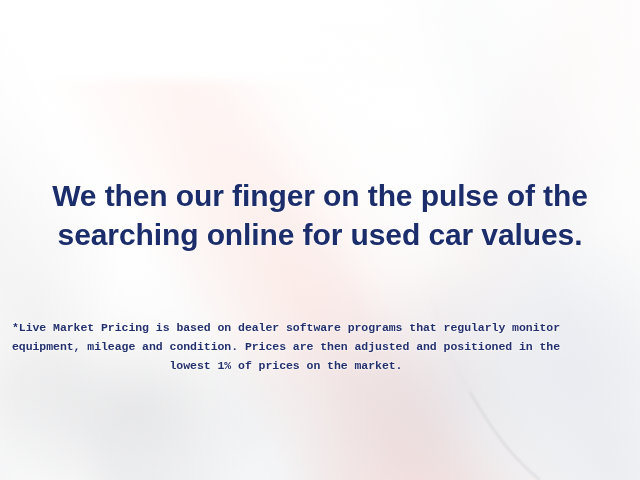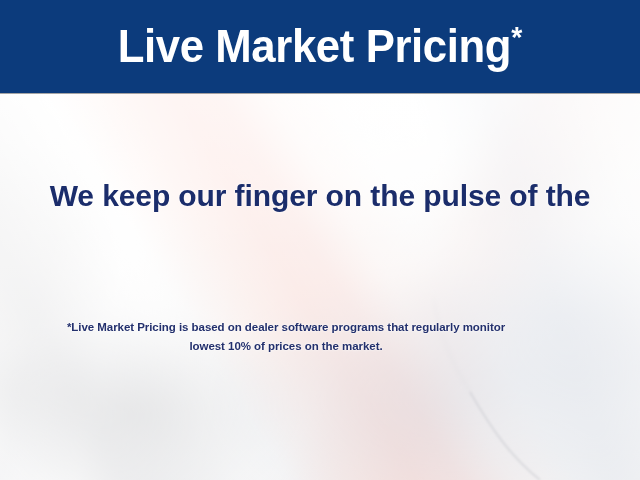--- a/index.html
+++ b/index.html
@@ -150,21 +150,21 @@
   .headline .hl-line { display: block; white-space: nowrap; }
 
   
   .disclaimer {
     position: absolute;
     top: 318px;
     left: 0;
     width: 572px;
     text-align: center;
     color: #23306d;
-    font-family: Liberation Sans, sans-serif;
+    font-family: Liberation Mono, monospace;
     font-weight: bold;
     font-size: 11.5px;
     line-height: 19px;
     letter-spacing: -0.05px;
     text-shadow: 0 0 2px rgba(255,255,255,0.9), 0 0 4px rgba(255,255,255,0.7);
   }
   .disclaimer .dc-line { display: block; white-space: nowrap; }
 </style>
 </head>
 <body>
@@ -180,26 +180,25 @@
     <div class="bg-layer bg-dark-left"></div>
     <div class="bg-arc">
       <svg width="640" height="480" viewBox="0 0 640 480" aria-hidden="true">
         <path d="M 470 392 C 492 430 512 458 540 480" fill="none" stroke="rgba(95,100,115,0.38)" stroke-width="2.2" style="filter: blur(1.2px);"></path>
         <path d="M 470 392 C 450 360 438 330 434 300" fill="none" stroke="rgba(120,125,140,0.16)" stroke-width="2" style="filter: blur(2px);"></path>
       </svg>
     </div>
     <div class="bg-veil"></div>
   </div>
 
-  <div class="banner">
-    <h1 class="banner-title"><span>Live Market Pricing</span><span class="star">*</span></h1>
-  </div>
 
   <div class="headline">
-    <span class="hl-line">We keep our finger on the pulse of the</span>
+    <span class="hl-line">We then our finger on the pulse of the</span>
+    <span class="hl-line">searching online for used car values.</span>
   </div>
 
   <div class="disclaimer">
     <span class="dc-line">*Live Market Pricing is based on dealer software programs that regularly monitor</span>
-    <span class="dc-line">lowest 10% of prices on the market.</span>
+    <span class="dc-line">equipment, mileage and condition. Prices are then adjusted and positioned in the</span>
+    <span class="dc-line">lowest 1% of prices on the market.</span>
   </div>
 
 </div>
 
 </body></html>

